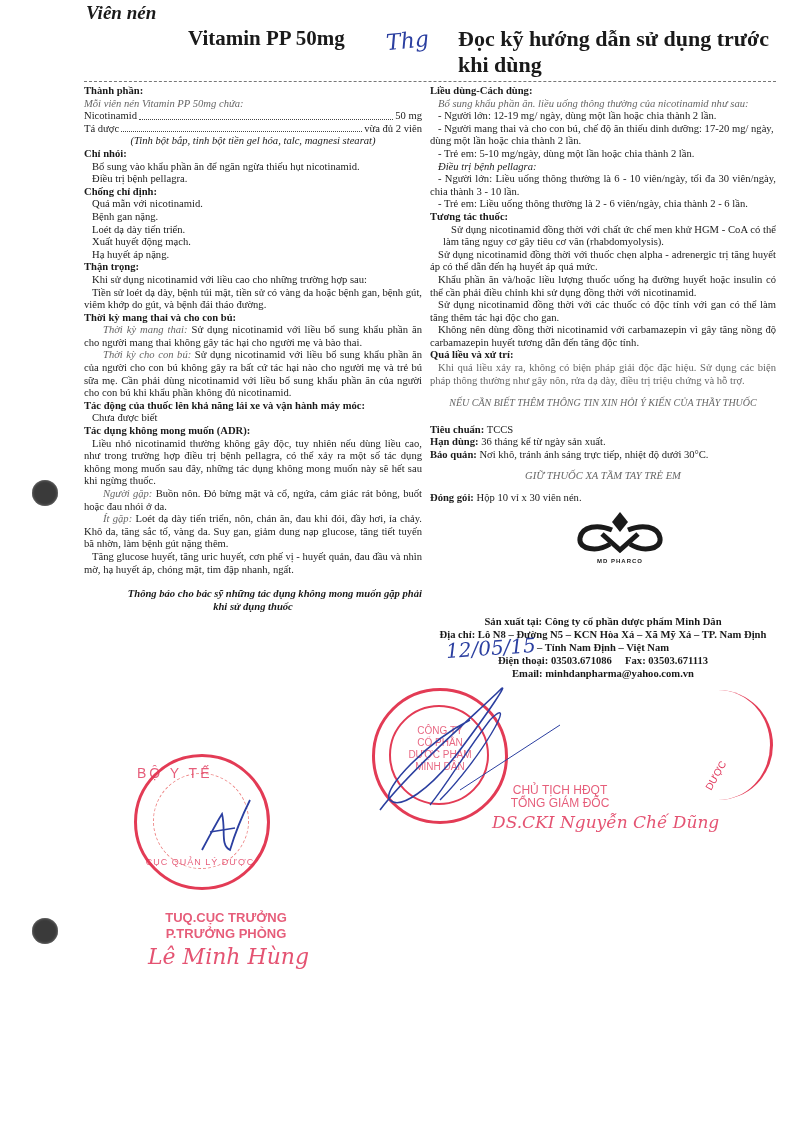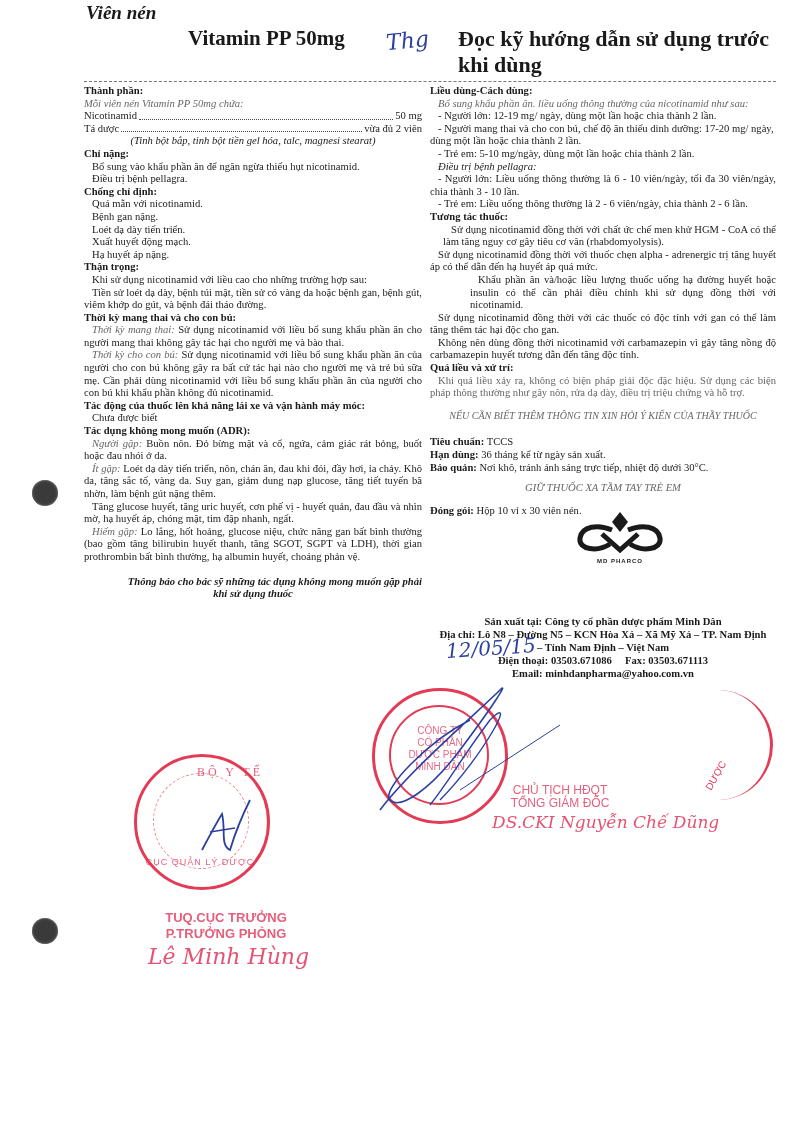--- a/index.html
+++ b/index.html
@@ -13,21 +13,21 @@
   .col p{margin:0;}
   .h{font-weight:bold;}
   .ind{padding-left:8px;}
   .it{font-style:italic;}
   .cen{text-align:center;}
   .dots{display:flex;}
   .dots .fill{flex:1;border-bottom:1px dotted #444;margin:0 2px 3px;}
   .left-col{left:84px;top:85px;width:338px;}
   .right-col{left:430px;top:85px;width:346px;}
   .hole{width:26px;height:26px;border-radius:50%;background:#3a3a3a;box-shadow:0 0 3px #888 inset;}
-  .gray{color:#666;}
+  .gray{color:#666;margin-left:11px;}
   .stamp{border-radius:50%;border:3px solid #e33b55;}
   .red{color:#e0365a;}
   .sig{color:#2b3fa0;font-family:"DejaVu Serif",serif;font-style:italic;}
   .script{font-family:"DejaVu Serif",serif;font-style:italic;}
   .company{font-size:10.6px;font-weight:bold;text-align:center;line-height:13px;margin-top:43px;}
 </style>
 </head>
 <body>
 
 <div class="abs form-type">Viên nén</div>
@@ -47,21 +47,21 @@
       <span class="fill"></span>
       <span>50 mg</span>
   </div>
   <div class="dots">
     <span>Tá dược</span>
       <span class="fill"></span>
       <span>vừa đủ 2 viên</span>
   </div>
   <p class="it cen">(Tinh bột bắp, tinh bột tiền gel hóa, talc, magnesi stearat)</p>
 
-  <p class="h">Chỉ nặng:</p>
+  <p class="h">Chỉ nhói:</p>
   <p class="ind">Bổ sung vào khẩu phần ăn để ngăn ngừa thiếu hụt nicotinamid.</p>
   <p class="ind">Điều trị bệnh pellagra.</p>
 
   <p class="h">Chống chỉ định:</p>
   <p class="ind">Quá mẫn với nicotinamid.</p>
   <p class="ind">Bệnh gan nặng.</p>
   <p class="ind">Loét dạ dày tiến triển.</p>
   <p class="ind">Xuất huyết động mạch.</p>
   <p class="ind">Hạ huyết áp nặng.</p>
 
@@ -70,43 +70,43 @@
   <p style="text-indent:8px;text-align:justify;">Tiền sử loét dạ dày, bệnh túi mật, tiền sử có vàng da hoặc bệnh gan, bệnh gút, viêm khớp do gút, và bệnh đái tháo đường.</p>
 
   <p class="h">Thời kỳ mang thai và cho con bú:</p>
   <p style="text-indent:8px;text-align:justify;"><span class="it gray">Thời kỳ mang thai:</span><span> Sử dụng nicotinamid với liều bổ sung khẩu phần ăn cho người mang thai không gây tác hại cho người mẹ và bào thai.</span></p>
   <p style="text-indent:8px;text-align:justify;"><span class="it gray">Thời kỳ cho con bú:</span><span> Sử dụng nicotinamid với liều bổ sung khẩu phần ăn của người cho con bú không gây ra bất cứ tác hại nào cho người mẹ và trẻ bú sữa mẹ. Cần phải dùng nicotinamid với liều bổ sung khẩu phần ăn của người cho con bú khi khẩu phần không đủ nicotinamid.</span></p>
 
   <p class="h">Tác động của thuốc lên khả năng lái xe và vận hành máy móc:</p>
   <p class="ind">Chưa được biết</p>
 
   <p class="h">Tác dụng không mong muốn (ADR):</p>
+  <p style="text-indent:8px;text-align:justify;">Liều nhỏ nicotinamid thường không gây độc, tuy nhiên nếu dùng liều cao, như trong trường hợp điều trị bệnh pellagra, có thể xảy ra một số tác dụng không mong muốn sau đây, những tác dụng không mong muốn này sẽ hết sau khi ngừng thuốc.</p>
   <p style="text-indent:8px;text-align:justify;"><span class="it gray">Người gặp:</span><span> Buồn nôn. Đỏ bừng mặt và cổ, ngứa, cảm giác rát bỏng, buốt hoặc đau nhói ở da.</span></p>
   <p style="text-indent:8px;text-align:justify;"><span class="it gray">Ít gặp:</span><span> Loét dạ dày tiến triển, nôn, chán ăn, đau khi đói, đầy hơi, ỉa chảy. Khô da, tăng sắc tố, vàng da. Suy gan, giảm dung nạp glucose, tăng tiết tuyến bã nhờn, làm bệnh gút nặng thêm.</span></p>
   <p style="text-indent:8px;text-align:justify;">Tăng glucose huyết, tăng uric huyết, cơn phế vị - huyết quản, đau đầu và nhìn mờ, hạ huyết áp, chóng mặt, tim đập nhanh, ngất.</p>
-  <p style="text-indent:8px;text-align:justify;"><span class="it gray">Hiếm gặp:</span><span> Lo lắng, hốt hoảng, glucose niệu, chức năng gan bất bình thường (bao gồm tăng bilirubin huyết thanh, tăng SGOT, SGPT và LDH), thời gian prothrombin bất bình thường, hạ albumin huyết, choáng phản vệ.</span></p>
   <p style="height:12px;"></p>
   <p class="it cen h" style="font-weight:bold;text-align:right;">Thông báo cho bác sỹ những tác dụng không mong muốn gặp phải</p>
   <p class="it cen h">khi sử dụng thuốc</p>
 </div>
 
 <div class="abs col right-col">
   <p class="h">Liều dùng-Cách dùng:</p>
   <p class="ind it gray">Bổ sung khẩu phần ăn. liều uống thông thường của nicotinamid như sau:</p>
   <p class="ind">- Người lớn: 12-19 mg/ ngày, dùng một lần hoặc chia thành 2 lần.</p>
   <p style="text-indent:8px;">- Người mang thai và cho con bú, chế độ ăn thiếu dinh dưỡng: 17-20 mg/ ngày, dùng một lần hoặc chia thành 2 lần.</p>
   <p class="ind">- Trẻ em: 5-10 mg/ngày, dùng một lần hoặc chia thành 2 lần.</p>
   <p class="ind it">Điều trị bệnh pellagra:</p>
   <p style="text-indent:8px;text-align:justify;">- Người lớn: Liều uống thông thường là 6 - 10 viên/ngày, tối đa 30 viên/ngày, chia thành 3 - 10 lần.</p>
   <p class="ind">- Trẻ em: Liều uống thông thường là 2 - 6 viên/ngày, chia thành 2 - 6 lần.</p>
 
   <p class="h">Tương tác thuốc:</p>
   <p style="text-indent:8px;text-align:justify;margin-left:13px;">Sử dụng nicotinamid đồng thời với chất ức chế men khử HGM - CoA có thể làm tăng nguy cơ gây tiêu cơ vân (rhabdomyolysis).</p>
   <p style="text-indent:8px;text-align:justify;">Sử dụng nicotinamid đồng thời với thuốc chẹn alpha - adrenergic trị tăng huyết áp có thể dẫn đến hạ huyết áp quá mức.</p>
-  <p style="text-indent:8px;text-align:justify;margin-left:40px;">Khẩu phần ăn và/hoặc liều lượng thuốc uống hạ đường huyết hoặc insulin có thể cần phải điều chỉnh khi sử dụng đồng thời với nicotinamid.</p>
+  <p style="text-indent:8px;text-align:justify;">Khẩu phần ăn và/hoặc liều lượng thuốc uống hạ đường huyết hoặc insulin có thể cần phải điều chỉnh khi sử dụng đồng thời với nicotinamid.</p>
   <p style="text-indent:8px;text-align:justify;">Sử dụng nicotinamid đồng thời với các thuốc có độc tính với gan có thể làm tăng thêm tác hại độc cho gan.</p>
   <p style="text-indent:8px;text-align:justify;">Không nên dùng đồng thời nicotinamid với carbamazepin vì gây tăng nồng độ carbamazepin huyết tương dẫn đến tăng độc tính.</p>
 
   <p class="h">Quá liều và xử trí:</p>
   <p class="gray" style="text-indent:8px;text-align:justify;">Khi quá liều xảy ra, không có biện pháp giải độc đặc hiệu. Sử dụng các biện pháp thông thường như gây nôn, rửa dạ dày, điều trị triệu chứng và hỗ trợ.</p>
   <p style="height:10px;"></p>
   <p class="it cen gray" style="font-size:10px;">NẾU CẦN BIẾT THÊM THÔNG TIN XIN HỎI Ý KIẾN CỦA THẦY THUỐC</p>
   <p style="height:14px;"></p>
   <p><span class="h">Tiêu chuẩn:</span><span> TCCS</span></p>
   <p><span class="h">Hạn dùng:</span><span> 36 tháng kể từ ngày sản xuất.</span></p>
@@ -156,21 +156,21 @@
   <div>CHỦ TỊCH HĐQT</div>
   <div>TỔNG GIÁM ĐỐC</div>
 </div>
 <div class="abs red script" style="left:492px;top:812px;font-size:17px;opacity:.85;">DS.CKI Nguyễn Chế Dũng</div>
 
 <div class="abs" style="left:690px;top:690px;width:80px;height:110px;border-right:3px solid #e33b55;border-radius:0 60px 60px 0;"></div>
 <div class="abs red" style="left:700px;top:770px;font-size:10px;font-family:'Liberation Sans',sans-serif;transform:rotate(-60deg);">DƯỢC</div>
 
 <div class="abs stamp" style="left:134px;top:754px;width:130px;height:130px;">
   <div class="abs" style="left:16px;top:16px;width:94px;height:94px;border-radius:50%;border:1px dashed #e88;"></div>
-  <div class="abs red" style="left:0;top:8px;width:126px;text-align:right;font-family:Liberation Serif, serif;font-size:12px;letter-spacing:3px;opacity:.8;">BỘ Y TẾ</div>
+  <div class="abs red" style="left:0;top:8px;width:126px;text-align:left;font-family:Liberation Sans, sans-serif;font-size:14px;letter-spacing:3px;opacity:.8;">BỘ Y TẾ</div>
   <div class="abs red" style="left:0;top:100px;width:126px;text-align:center;font-family:'Liberation Sans',sans-serif;font-size:9px;letter-spacing:1px;opacity:.8;">CỤC QUẢN LÝ DƯỢC</div>
 </div>
 <svg class="abs" style="left:190px;top:790px;" width="80" height="80">
   <path d="M12,60 C20,45 28,30 32,24 C36,40 30,55 40,60 C46,40 50,30 60,10" fill="none" stroke="#2b3fa0" stroke-width="1.8"></path>
   <path d="M20,42 L45,38" fill="none" stroke="#2b3fa0" stroke-width="1.4"></path>
 </svg>
 
 <div class="abs red" style="left:146px;top:910px;width:160px;text-align:center;font-family:'Liberation Sans',sans-serif;font-size:13px;line-height:16px;font-weight:bold;opacity:.8;">
   <div>TUQ.CỤC TRƯỞNG</div>
   <div>P.TRƯỞNG PHÒNG</div>

